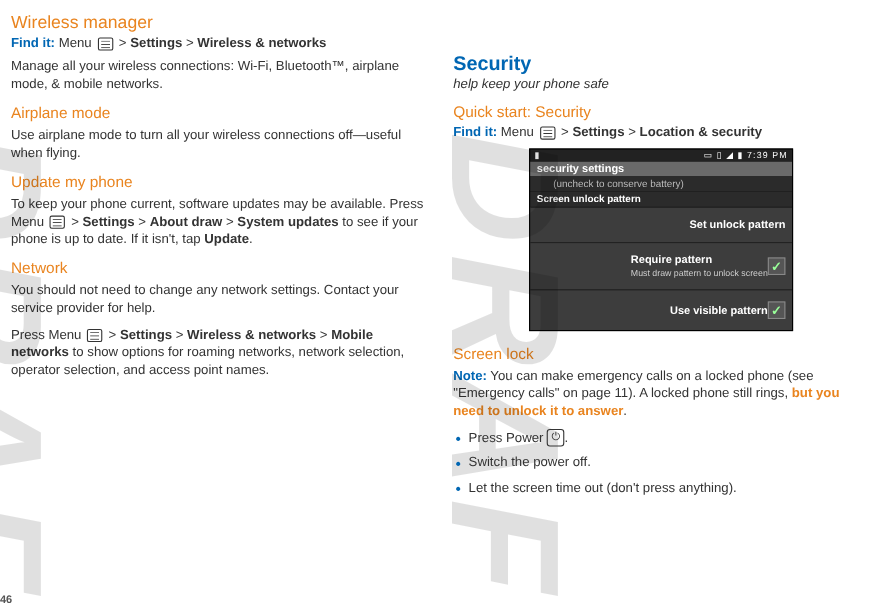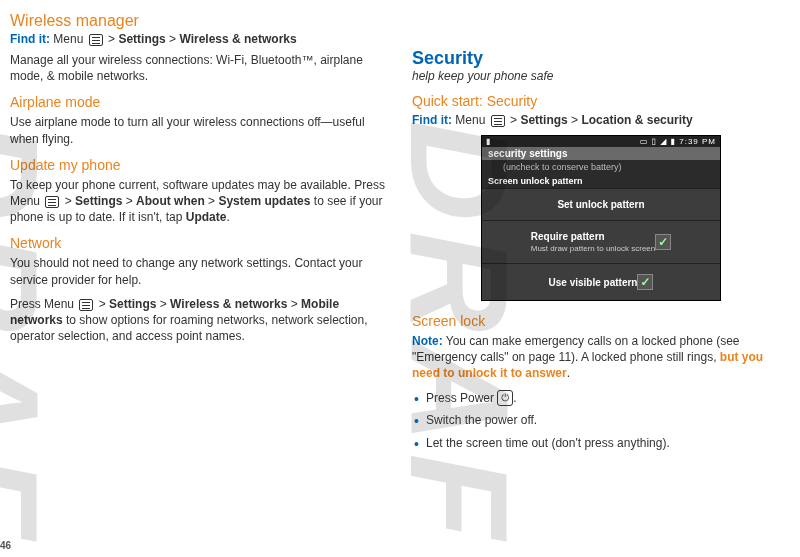--- a/index.html
+++ b/index.html
@@ -26,21 +26,21 @@
     .bullet-list li::before { content: "•"; color: #0066b3; position: absolute; left: 2px; font-size: 14px; }
     .page-num { position: absolute; left: 0px; bottom: 6px; font-size: 10px; font-weight: bold; color: #555; }
     .power-icon { display: inline-block; border: 1px solid #333; border-radius: 3px; padding: 0 3px; font-size: 10px; vertical-align: middle; }
     
     .phone-shot { width: 240px; margin: 8px auto 12px; border: 1px solid #000; background: #000; color: #fff; font-size: 10px; }
     .statusbar { background: #222; display: flex; justify-content: space-between; padding: 1px 4px; font-size: 8px; }
     .statusbar .icons { letter-spacing: 1px; }
     .titlebar { background: #6a6a6a; padding: 1px 6px; font-weight: bold; }
     .subrow { background: #2b2b2b; padding: 2px 21px; color: #bbb; font-size: 9px; }
     .subrow2 { background: #2b2b2b; padding: 2px 6px; font-weight: bold; font-size: 9px; }
-    .row { background: #3d3d3d; padding: 10px 6px; font-weight: bold; border-top: 1px solid #222; display: flex; align-items: center; justify-content: center; }
+    .row { background: #3d3d3d; padding: 10px 6px; font-weight: bold; border-top: 1px solid #222; display: flex; align-items: center; justify-content: flex-end; }
     .row .sub { font-weight: normal; font-size: 8px; color: #ccc; display: block; margin-top: 2px; }
     .check { width: 16px; height: 16px; background: #555; border: 1px solid #888; display: flex; align-items: center; justify-content: center; font-size: 12px; color: #9f9; }
   </style>
 </head>
 <body>
 
 <span class="watermark wm1">DRAFT</span>
 <span class="watermark wm2">DRAFT</span>
 
 <div class="page">
@@ -57,21 +57,21 @@
     <p class="body">Manage all your wireless connections: Wi-Fi, Bluetooth™, airplane mode, &amp; mobile networks.</p>
 
     <h3 class="sub">Airplane mode</h3>
     <p class="body">Use airplane mode to turn all your wireless connections off—useful when flying.</p>
 
     <h3 class="sub">Update my phone</h3>
     <p class="body">
       <span>To keep your phone current, software updates may be available. Press Menu</span>
       <span class="menu-icon"></span>
       &gt; <span class="bold">Settings</span>
-      &gt; <span class="bold">About when</span>
+      &gt; <span class="bold">About draw</span>
       &gt; <span class="bold">System updates</span><span> to see if your phone is up to date. If it isn't, tap </span><span class="bold">Update</span>.
     </p>
 
     <h3 class="sub">Network</h3>
     <p class="body">You should not need to change any network settings. Contact your service provider for help.</p>
     <p class="body">
       <span>Press Menu</span>
       <span class="menu-icon"></span>
       &gt; <span class="bold">Settings</span>
       &gt; <span class="bold">Wireless &amp; networks</span>

